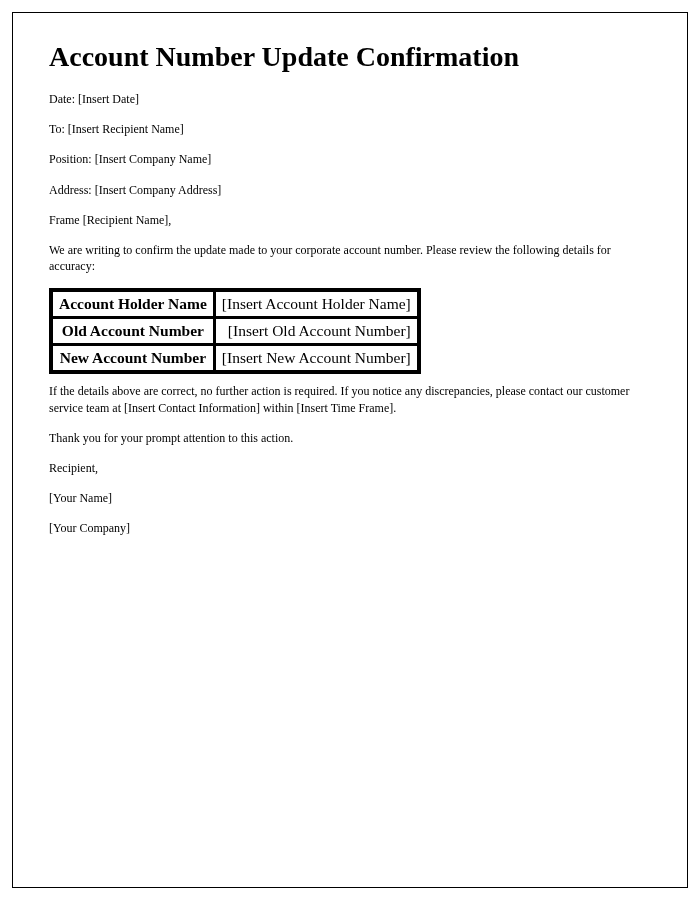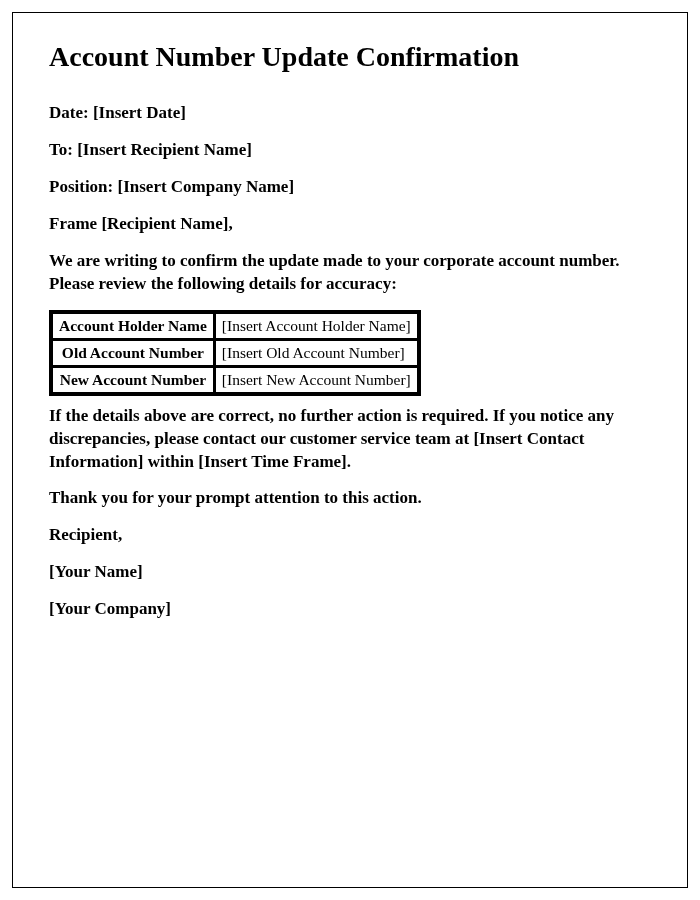--- a/index.html
+++ b/index.html
@@ -16,40 +16,40 @@
     }
     .page {
       border: 1px solid #000;
       width: 100%;
       height: 100%;
       padding: 28px 36px;
     }
     h1 {
       font-size: 28px;
       font-weight: bold;
-      margin-bottom: 29px;
+      margin-bottom: 18px;
     }
     p {
-      font-size: 17px;
+      font-size: 12px;
       margin-bottom: 14px;
       line-height: 1.35;
-      font-weight: bold;
     }
     table {
       border-collapse: separate;
       border-spacing: 1px;
       border: 2px solid #000;
       margin-bottom: 9px;
     }
     td {
       border: 1px solid #000;
       outline: 1px solid #000;
       padding: 3px 6px;
       font-size: 15.5px;
       white-space: nowrap;
+      text-align: right;
     }
     td.label {
       font-weight: bold;
       text-align: center;
     }
   </style>
 </head>
 <body>
 
 <div class="page">
@@ -61,20 +61,23 @@
   </p>
 
   <p>
     <span>To: </span><span>[Insert Recipient Name]</span>
   </p>
 
   <p>
     <span>Position: </span><span>[Insert Company Name]</span>
   </p>
 
+  <p>
+    <span>Address: </span><span>[Insert Company Address]</span>
+  </p>
 
   <p>
     <span>Frame </span><span>[Recipient Name]</span><span>,</span>
   </p>
 
   <p>We are writing to confirm the update made to your corporate account number. Please review the following details for accuracy:</p>
 
   <table>
     <tbody>
         <tr>

